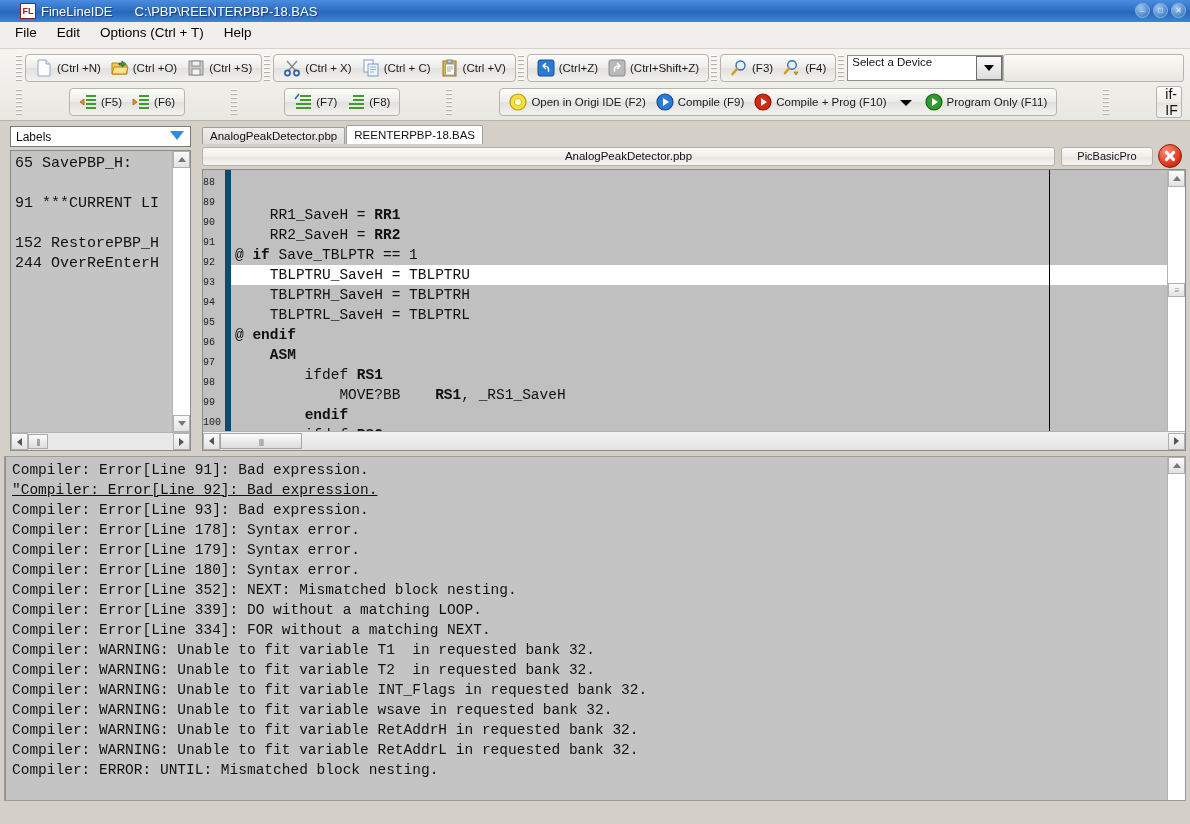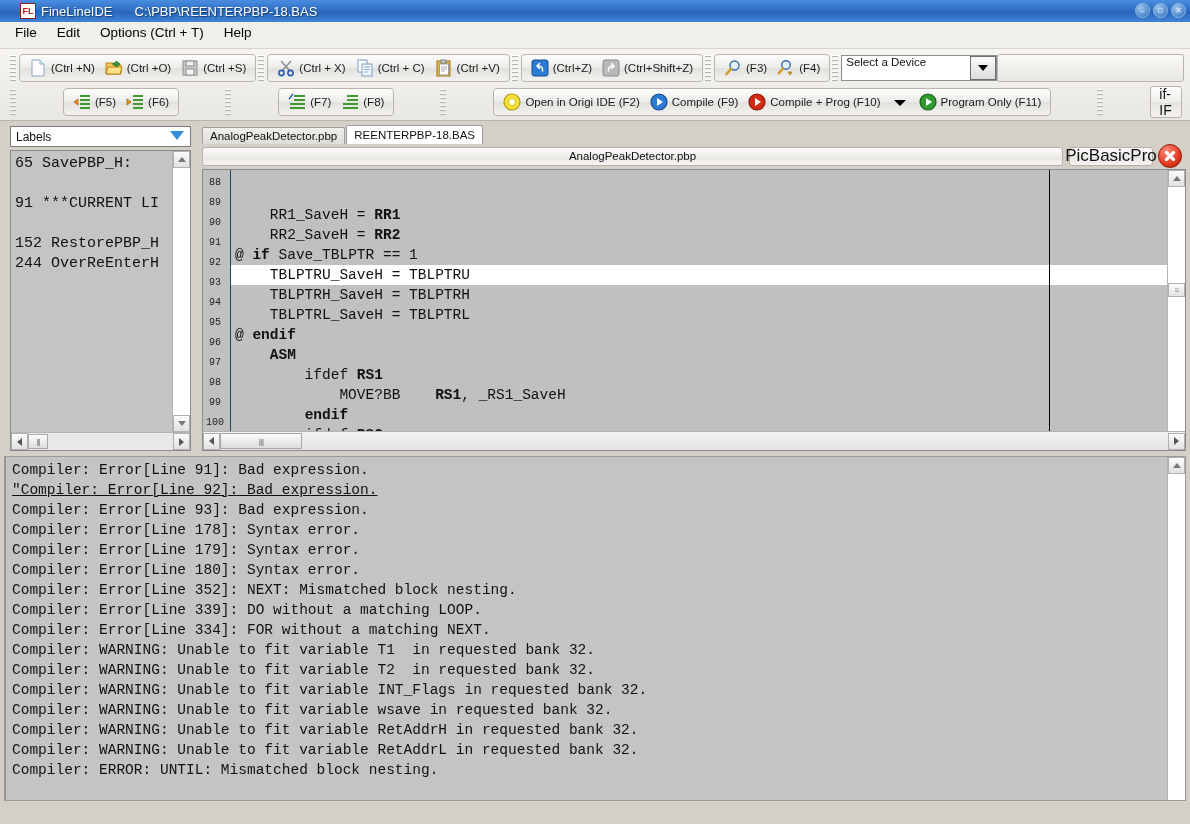--- a/index.html
+++ b/index.html
@@ -67,21 +67,21 @@
     padding: 3px 9px; margin-right: 2px;
     border-radius: 2px; white-space: nowrap;
   }
 
   
   .toolbar-area {
     background: linear-gradient(180deg,#f6f5f2 0%,#e9e7e1 100%);
     padding: 3px 0 2px 0;
     border-bottom: 1px solid #b9b5ae;
   }
-  .tbrow { display: flex; align-items: center; height: 32px; padding-left: 8px; }
+  .tbrow { display: flex; align-items: center; height: 32px; padding-left: 14px; }
   .tbrow + .tbrow { margin-top: 2px; gap: 44px; }
   .grip {
     width: 6px; height: 26px; margin: 0 3px 0 2px;
     background:
       repeating-linear-gradient(180deg,#ffffff 0 1px,#a9a6a0 1px 2px,transparent 2px 4px);
     opacity: .85;
     flex: none;
   }
   .tgroup {
     display: flex; align-items: center; height: 28px;
@@ -237,25 +237,25 @@
   }
   .pathbar {
     flex: 1; height: 19px;
     border: 1px solid #b4b0aa; border-radius: 3px;
     background: linear-gradient(180deg,#fbfaf9 0%,#efeeeb 50%,#e7e5e1 52%,#f6f5f3 100%);
     display: flex; align-items: center; justify-content: center;
     font-size: 11.5px; color: #111;
     box-sizing: border-box;
   }
   .pbp-btn {
-    width: 84px; height: 19px; margin-left: 6px;
+    width: 92px; height: 19px; margin-left: 6px;
     border: 1px solid #b4b0aa; border-radius: 3px;
     background: linear-gradient(180deg,#fbfaf9 0%,#efeeeb 50%,#e7e5e1 52%,#f6f5f3 100%);
     display: flex; align-items: center; justify-content: center;
-    font-size: 17px; color: #111;
+    font-size: 11px; color: #111;
     box-sizing: border-box; flex: none;
   }
   .close-red {
     width: 24px; height: 24px; margin: 0 4px 0 5px;
     border-radius: 50%; flex: none;
     background: radial-gradient(circle at 35% 28%, #ff8d7a, #e23b20 60%, #9d1b0a);
     border: 1px solid #8f1a08;
     position: relative; box-sizing: border-box;
   }
   .close-red:before, .close-red:after {
@@ -269,24 +269,24 @@
     flex: 1; display: flex; flex-direction: column;
     border: 1px solid #8c8c8c;
     background: #c0c0c0;
     margin-left: 4px;
     box-sizing: border-box; overflow: hidden;
   }
   .editorbody { flex: 1; display: flex; overflow: hidden; position: relative; }
   .gutter {
     width: 28px; flex: none;
     background: #c0c0c0;
-    border-right: 1px solid #0c4a6e;
+    border-right: 6px solid #0c4a6e;
     font-family: "Liberation Mono", monospace;
     font-size: 10px; color: #222;
-    text-align: center;
+    text-align: left;
     padding-top: 3px;
     box-sizing: border-box;
   }
   .gutter div { height: 20px; line-height: 20px; padding-right: 3px; }
   .codearea {
     flex: 1; position: relative; overflow: hidden;
     font-family: "Liberation Mono", monospace;
     font-size: 14.5px; color: #111;
     padding-top: 3px;
     background: #c0c0c0;

